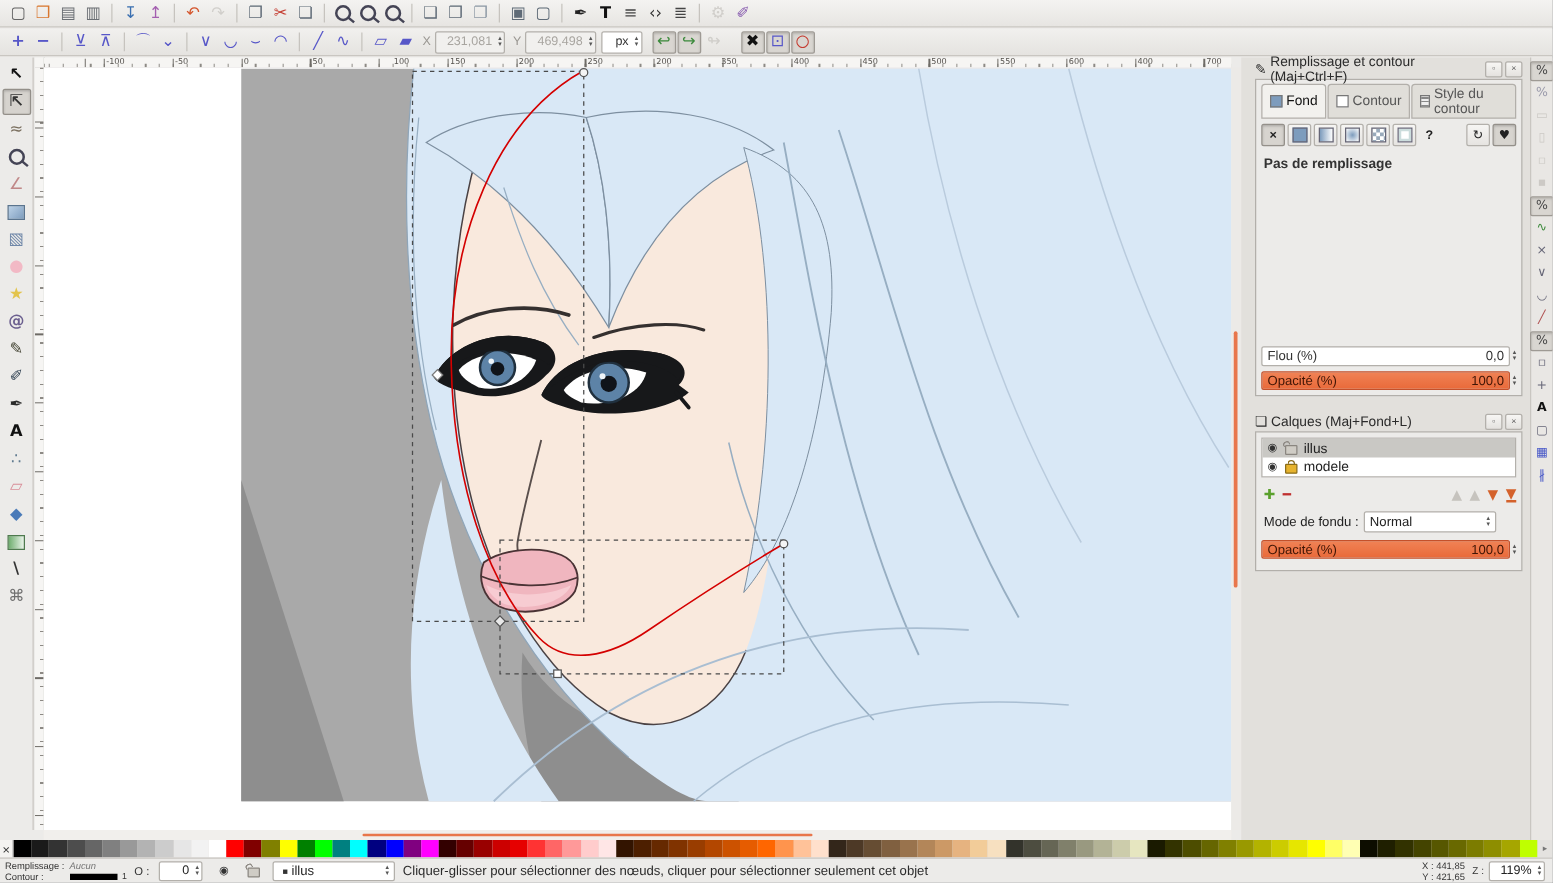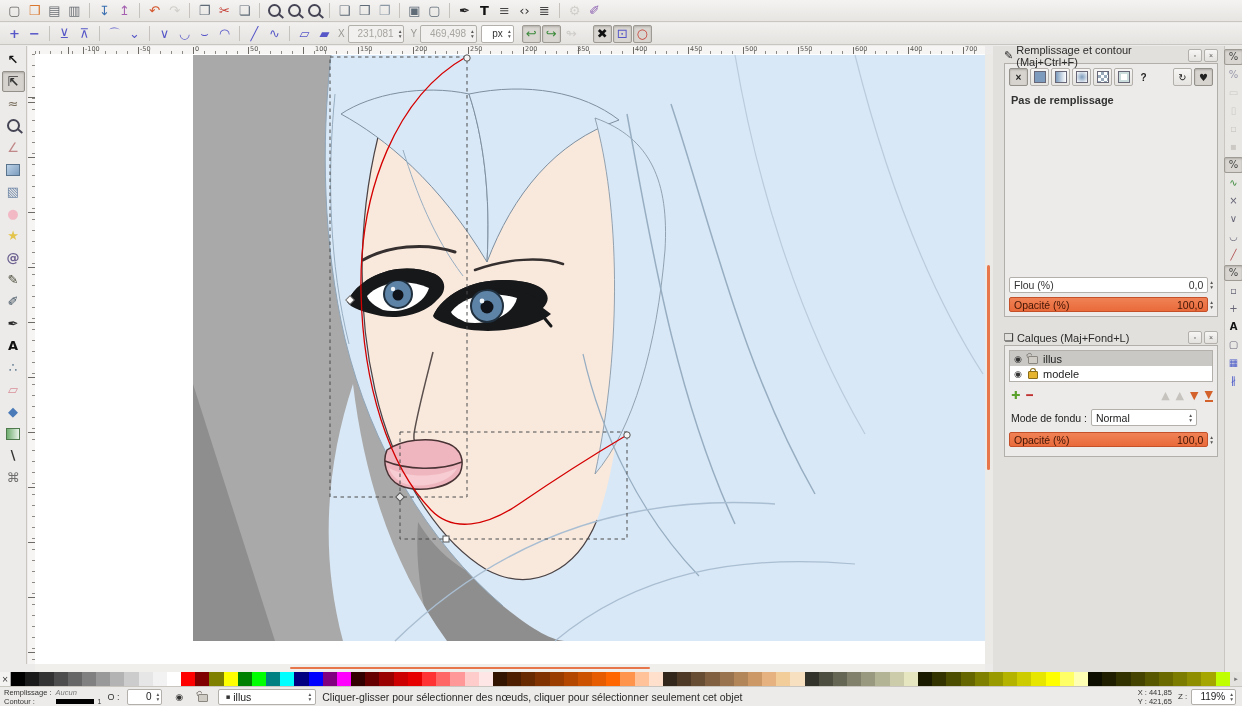--- a/index.html
+++ b/index.html
@@ -514,20 +514,34 @@
   <div class="panel" style="top:2px">
     <div class="ptitle">
       <span class="picon">✎</span>
       <span>Remplissage et contour (Maj+Ctrl+F)</span>
       <span class="pbtns">
         <span class="pbtn">▫</span>
         <span class="pbtn">×</span>
       </span>
     </div>
     <div class="pframe" style="height:254px">
+      <div class="tabs">
+        <span class="tab active">
+          <span class="tabicon ti-fill"></span>
+          <span>Fond</span>
+          </span>
+        <span class="tab">
+          <span class="tabicon ti-stroke"></span>
+          <span>Contour</span>
+          </span>
+        <span class="tab">
+          <span class="tabicon ti-style"></span>
+          <span>Style du contour</span>
+          </span>
+      </div>
       <div class="filltypes">
         <span class="ftbtn pressed">
             <b>×</b>
           </span>
         <span class="ftbtn">
             <span class="ftsw ft-flat"></span>
           </span>
         <span class="ftbtn">
             <span class="ftsw ft-lin"></span>
           </span>

